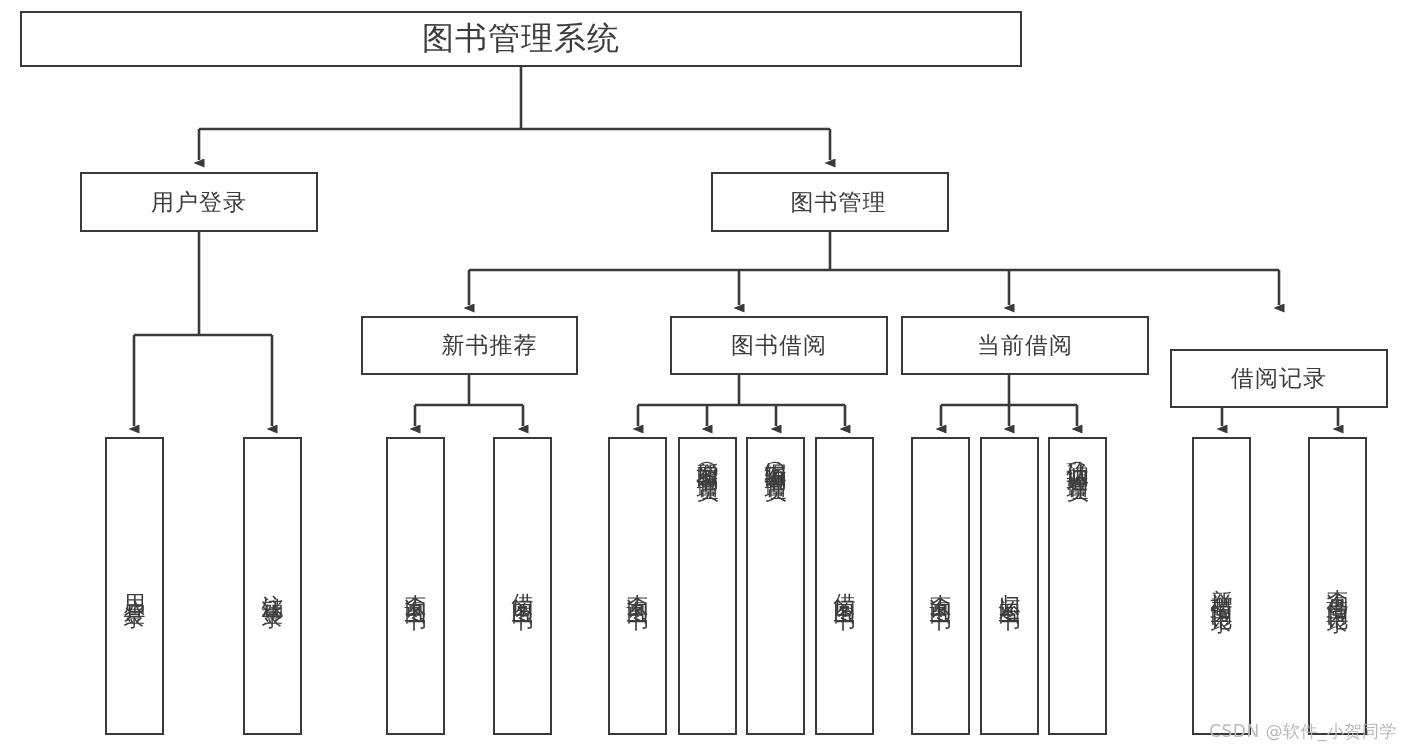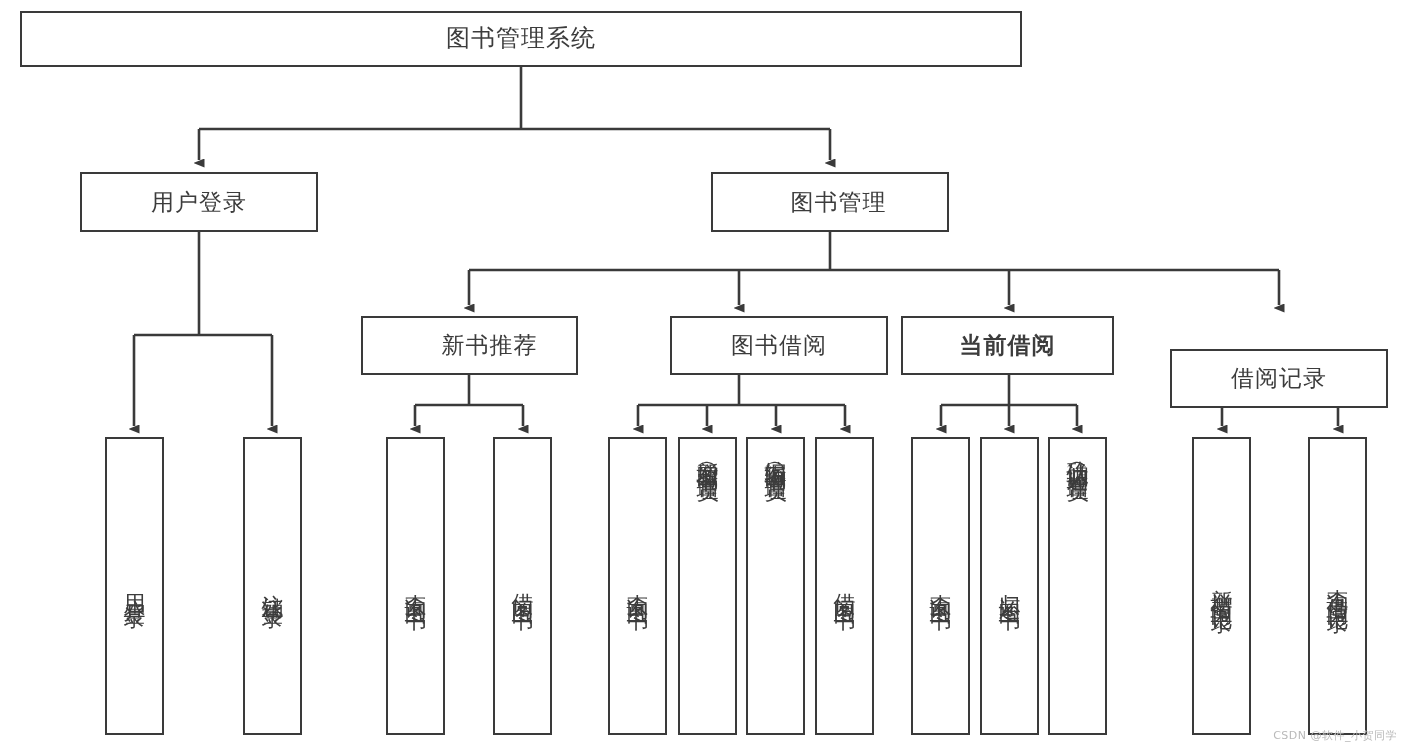--- a/index.html
+++ b/index.html
@@ -40,42 +40,42 @@
     text-align: center;
     line-height: 1.05;
     color: #3c3c3c;
   }
   
   .node.h .label {
     font-size: 23px;
     letter-spacing: 1px;
     white-space: nowrap;
   }
-  #n-root.h .label { font-size: 24px; }
+  #n-root.h .label { font-size: 32px; }
   
   .node.v {
     align-items: flex-start;
     justify-content: center;
     padding-top: 4px;
   }
   .node.v .label {
     writing-mode: vertical-rl;
     text-orientation: upright;
     font-size: 22px;
     letter-spacing: 5px;
     line-height: 1;
     white-space: nowrap;
   }
   .node.v.tall .label { letter-spacing: 3px; }
   .node.v.center { align-items: center; padding-top: 0; }
   #watermark {
     position: absolute;
     right: 8px;
     bottom: 4px;
-    font-size: 11px;
+    font-size: 17px;
     color: #b9b9b9;
     white-space: nowrap;
     letter-spacing: 0.5px;
   }
 </style>
 </head>
 <body>
 
 <div id="canvas">
 
@@ -139,21 +139,21 @@
   <div class="node h" style="left:711px; top:172px; width:238px; height:60px;padding-left:17px;">
     <span class="label">图书管理</span>
   </div>
 
   <div class="node h" style="left:361px; top:316px; width:217px; height:59px;padding-left:40px;">
     <span class="label">新书推荐</span>
   </div>
   <div class="node h" style="left:630px; top:316px; width:218px; height:59px;margin-left:40px;">
     <span class="label">图书借阅</span>
   </div>
-  <div class="node h" style="left:901px; top:316px; width:213px; height:59px;font-weight:bold;">
+  <div class="node h" style="left:901px; top:316px; width:248px; height:59px;">
     <span class="label">当前借阅</span>
   </div>
   <div class="node h" style="left:1170px; top:308px; width:218px; height:59px;margin-top:41px;">
     <span class="label">借阅记录</span>
   </div>
 
   <div class="node v center" style="left:105px; top:437px; width:59px; height:298px;">
     <span class="label">用户登录</span>
   </div>
   <div class="node v center" style="left:243px; top:437px; width:59px; height:298px;">

